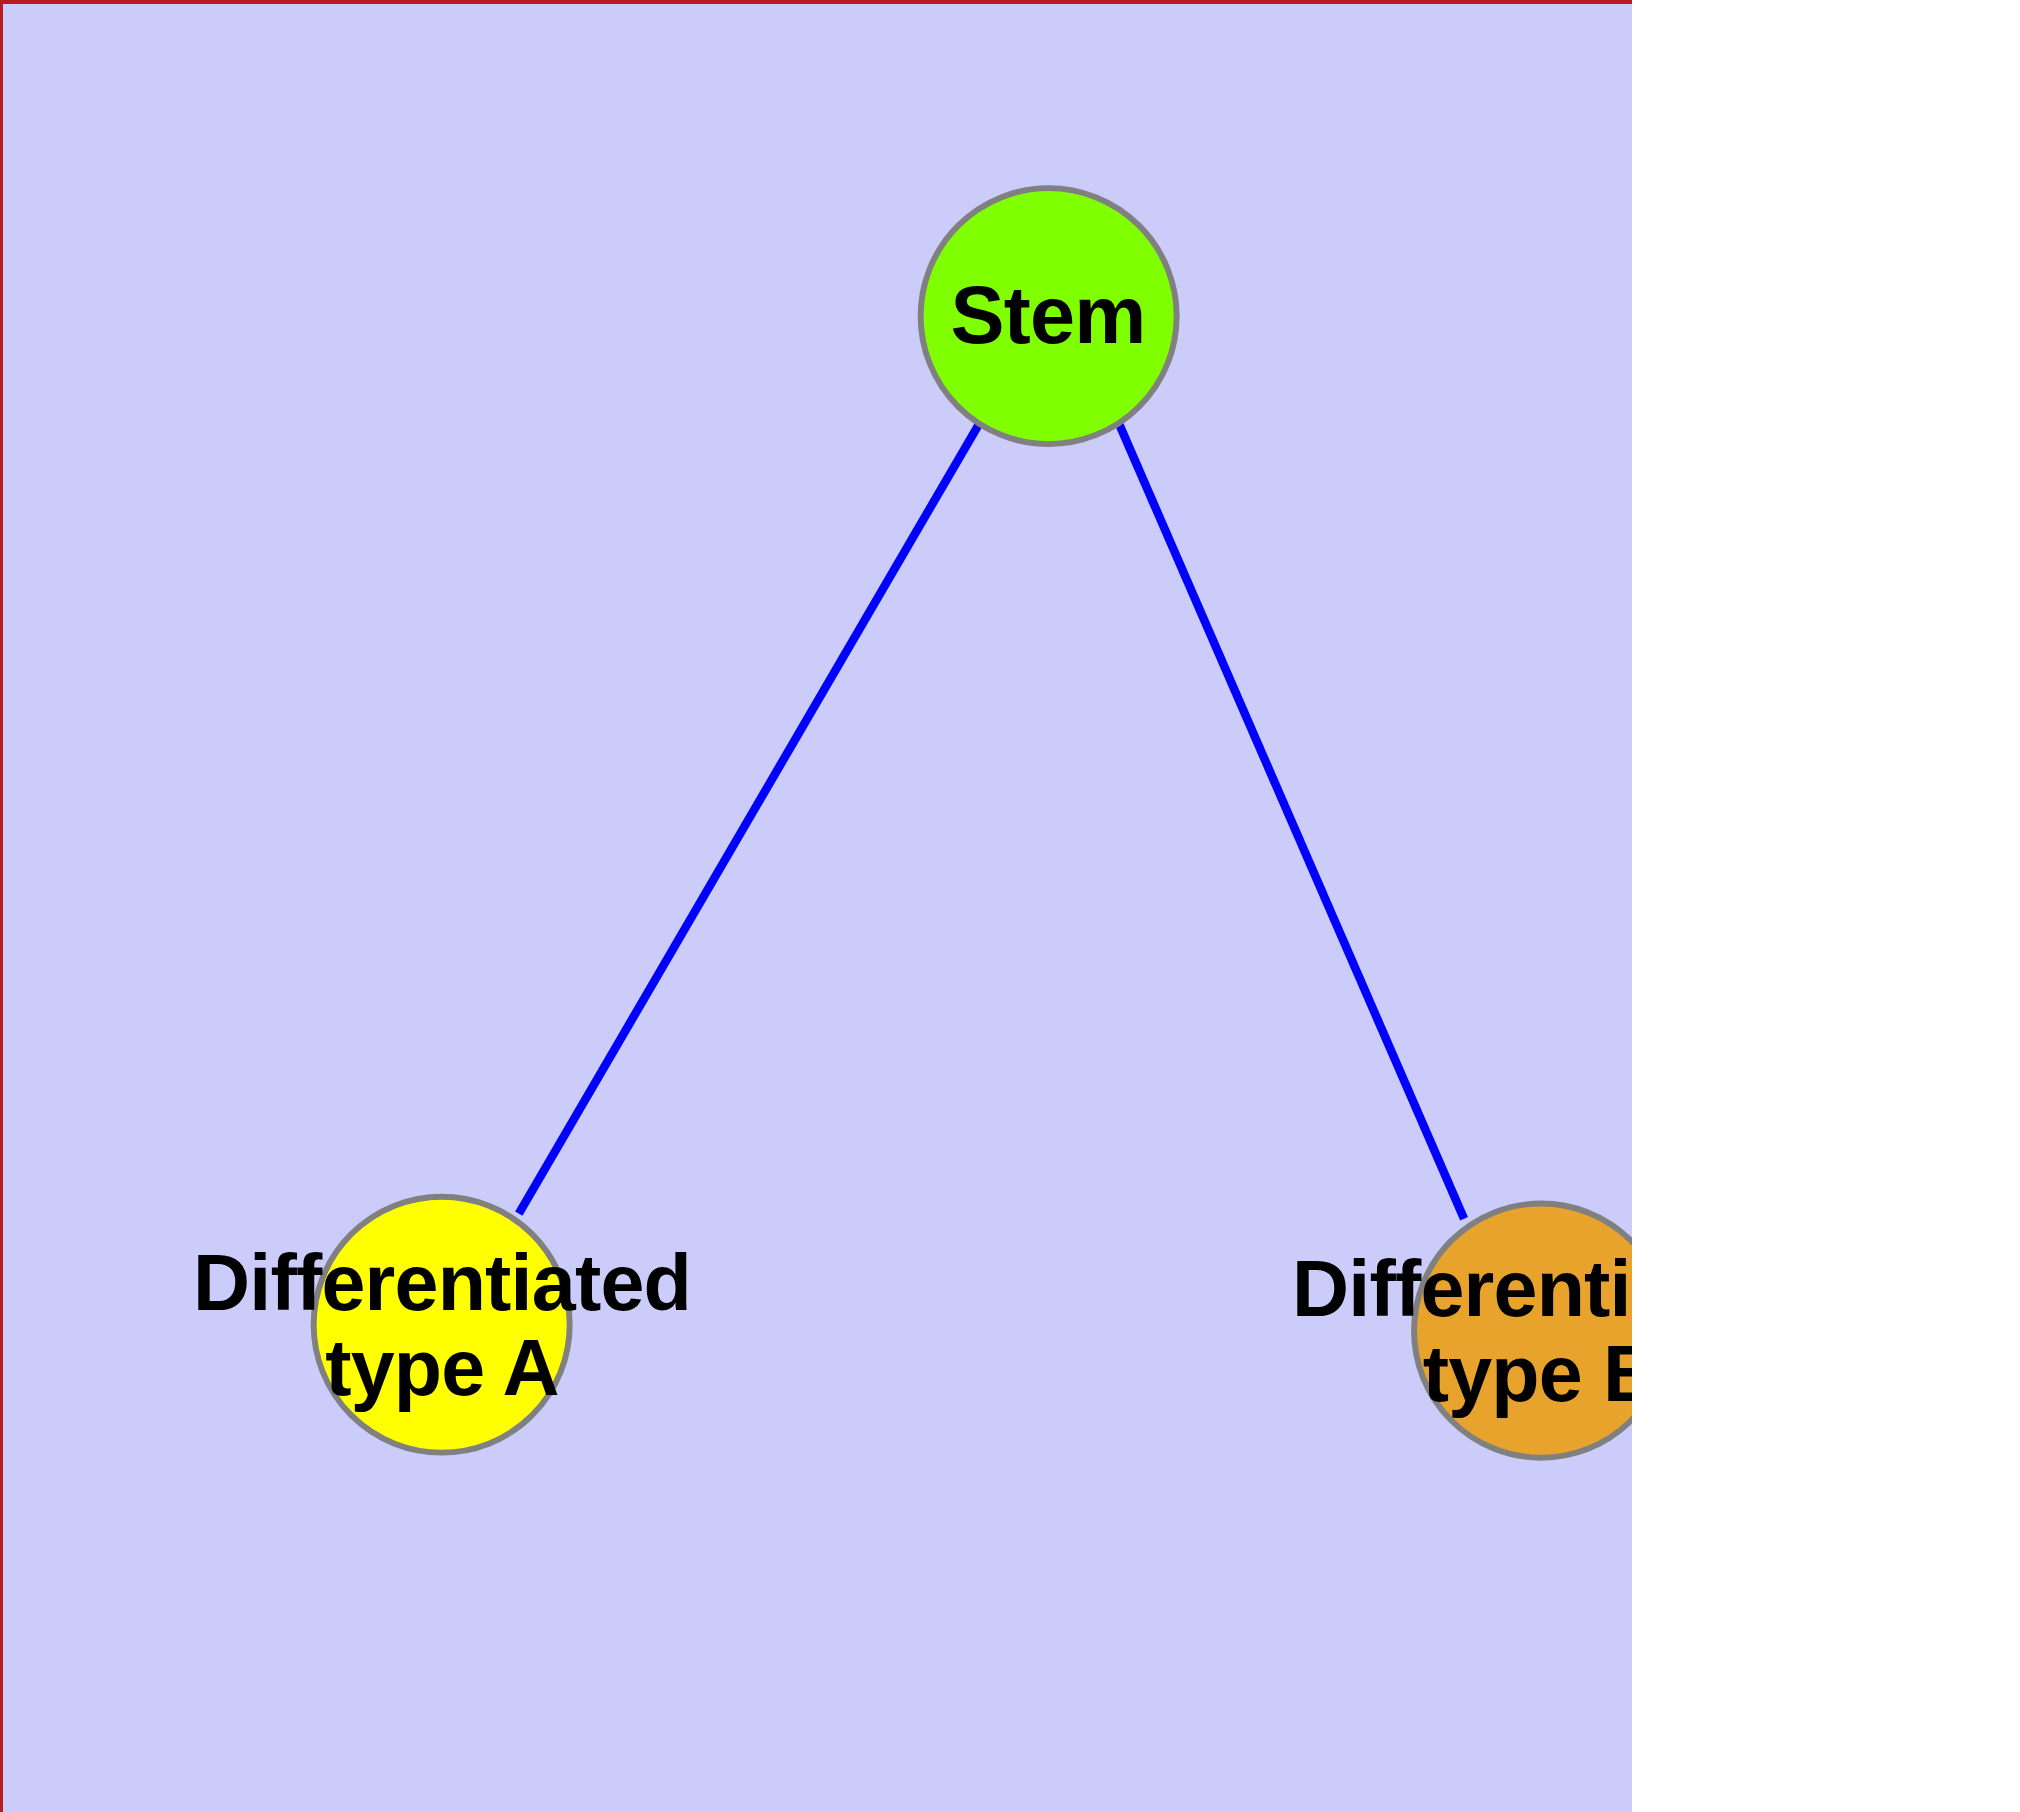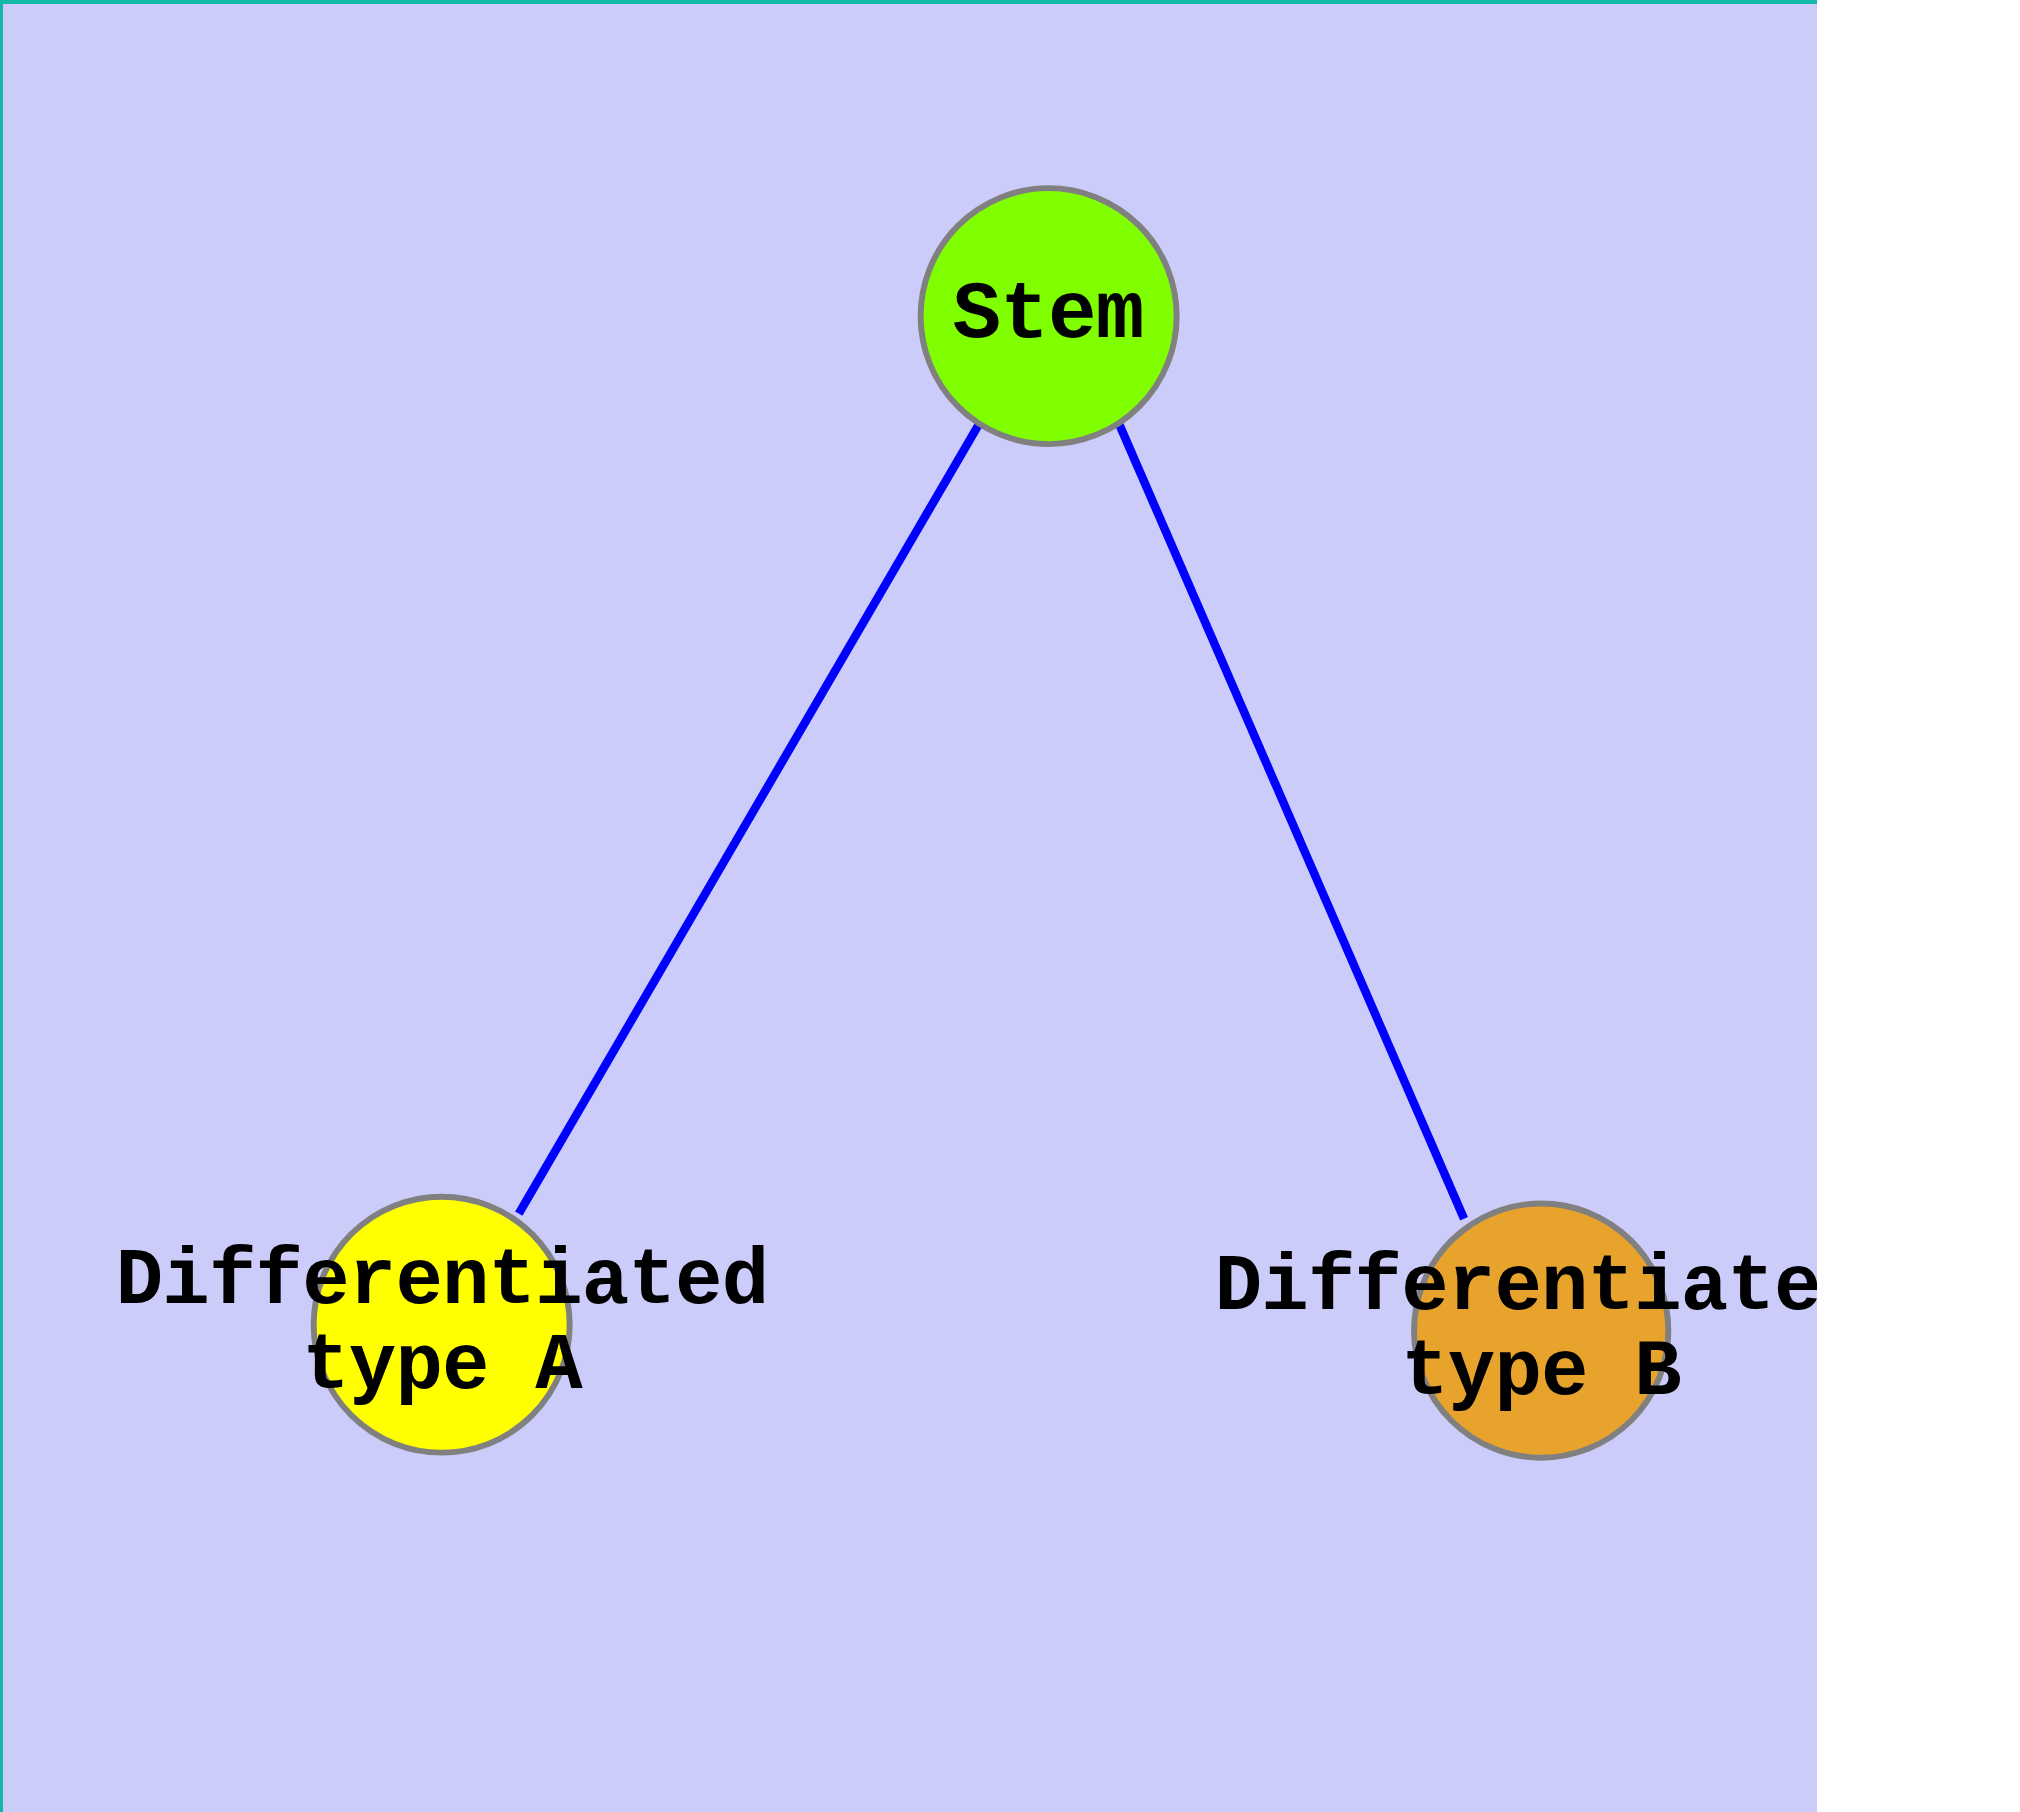--- a/index.html
+++ b/index.html
@@ -3,25 +3,25 @@
 <meta charset="utf-8">
 <title>Cell differentiation graph</title>
 <style>
   html, body {
     margin: 0;
     padding: 0;
     background: #ffffff;
   }
   #canvas {
     position: relative;
-    width: 1817px;
+    width: 1632px;
     height: 1812px;
-    background: #14b8a6;
+    background: #b91c1c;
     overflow: hidden;
-    font-family: Liberation Mono, monospace;
+    font-family: Liberation Sans, sans-serif;
   }
   #plot-area {
     position: absolute;
     left: 2.5px;
     top: 4.2px;
     width: 2018px;
     height: 1808px;
     background: #ccccfa;
   }
   #graph-svg {

